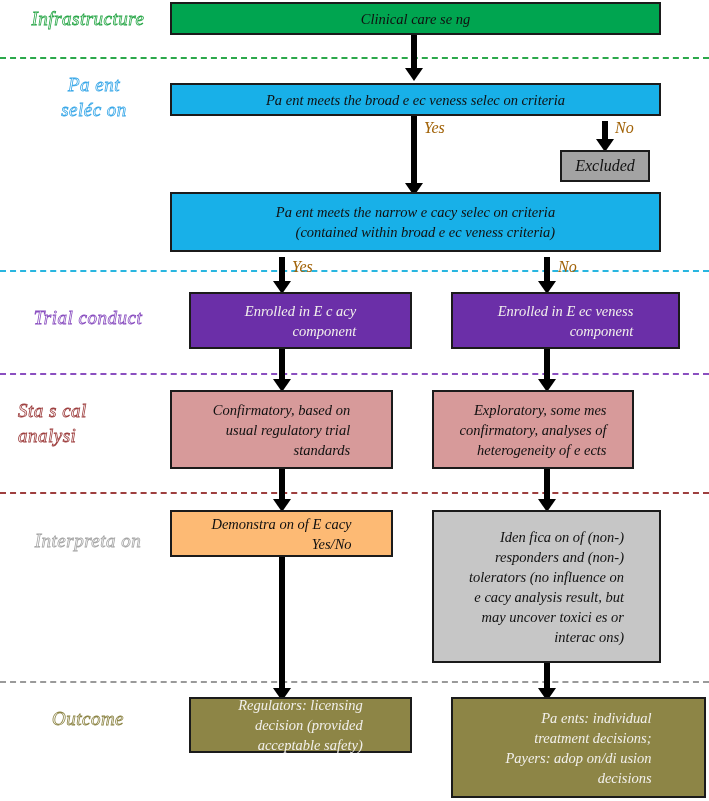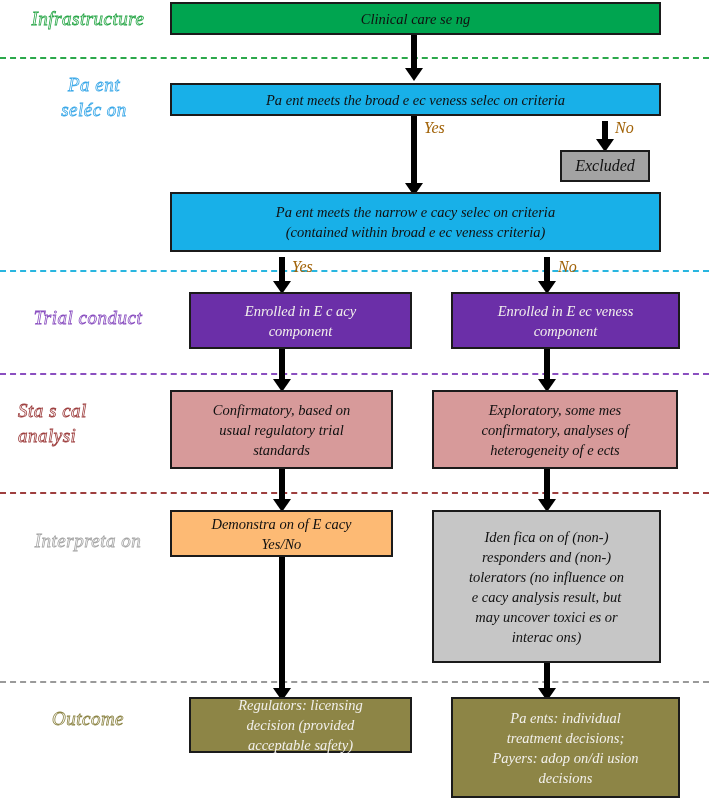--- a/index.html
+++ b/index.html
@@ -45,21 +45,21 @@
   }
 
   
   .box {
     position: absolute;
     box-sizing: border-box;
     border: 2px solid #1b1b1b;
     display: flex;
     align-items: center;
     justify-content: center;
-    text-align: center;
+    text-align: right;
     font-style: italic;
     font-size: 14.5px;
     line-height: 20px;
     padding: 2px 6px;
     white-space: pre-line;
   }
   .box.dark-text  { color: #101010; }
   .box.light-text { color: #f2f0ec; margin-left: 19px; }
 
   
@@ -161,36 +161,36 @@
   <div class="box light-text" style="left:170px;top:292px;width:223px;height:57px;background:#6b2fa8;">Enrolled in E c acy
 component</div>
 
   <div class="box light-text" style="left:432px;top:292px;width:229px;height:57px;background:#6b2fa8;">Enrolled in E ec veness
 component</div>
 
   <div class="box dark-text" style="left:170px;top:390px;width:223px;height:79px;background:#d79a9a;">Confirmatory, based on
 usual regulatory trial
 standards</div>
 
-  <div class="box dark-text" style="left:432px;top:390px;width:246px;height:79px;background:#d79a9a;font-style:italic;">Exploratory, some mes
+  <div class="box dark-text" style="left:432px;top:390px;width:202px;height:79px;background:#d79a9a;font-style:italic;">Exploratory, some mes
 confirmatory, analyses of
 heterogeneity of e ects</div>
 
   <div class="box dark-text" style="left:170px;top:510px;width:223px;height:47px;background:#fdba74;">Demonstra on of E cacy
 Yes/No</div>
 
   <div class="box dark-text" style="left:432px;top:510px;width:229px;height:153px;background:#c6c6c6;">Iden fica on of (non-)
 responders and (non-)
 tolerators (no influence on
 e cacy analysis result, but
 may uncover toxici es or
 interac ons)</div>
 
   <div class="box light-text" style="left:170px;top:697px;width:223px;height:56px;background:#8d8546;">Regulators: licensing
 decision (provided
 acceptable safety)</div>
 
-  <div class="box light-text" style="left:432px;top:697px;width:229px;height:101px;background:#8d8546;">Pa ents: individual
+  <div class="box light-text" style="left:432px;top:697px;width:255px;height:101px;background:#8d8546;">Pa ents: individual
 treatment decisions;
 Payers: adop on/di usion
 decisions</div>
 
 </div>
 
 </body></html>

